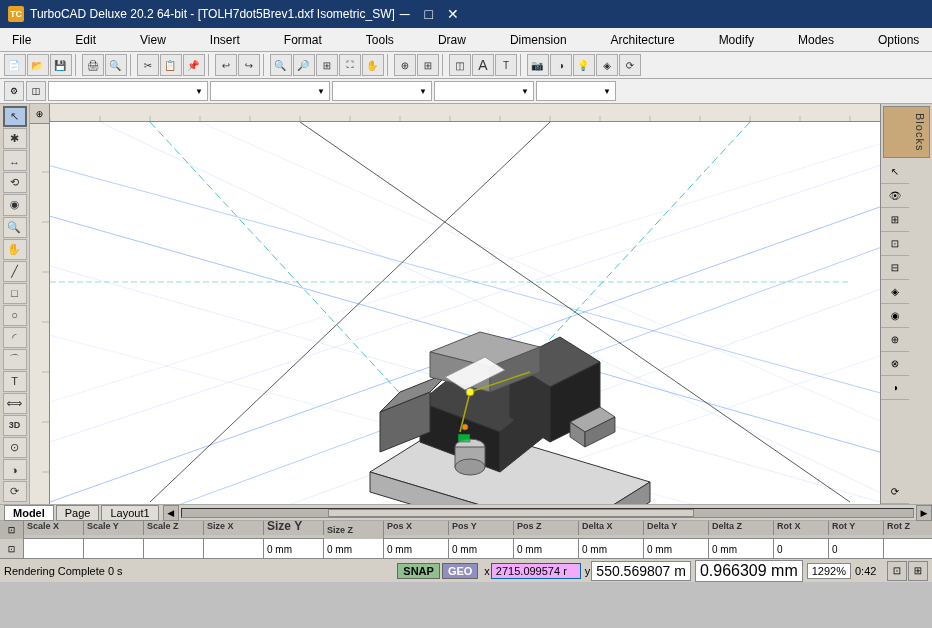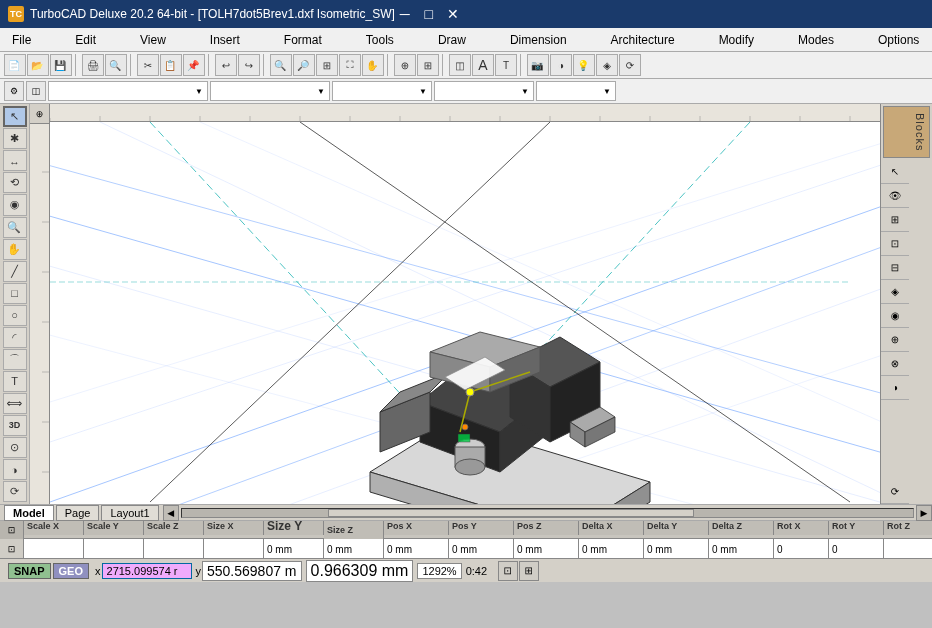--- a/index.html
+++ b/index.html
@@ -469,20 +469,21 @@
       <div style="min-width:65px;font-size:10px;border-right:1px solid #888;padding:0 3px;height:20px;display:flex;align-items:center;background:white;">0 mm</div>
       <div style="min-width:65px;font-size:10px;border-right:1px solid #888;padding:0 3px;height:20px;display:flex;align-items:center;background:white;">0 mm</div>
       <div style="min-width:55px;font-size:10px;border-right:1px solid #888;padding:0 3px;height:20px;display:flex;align-items:center;background:white;">0</div>
       <div style="min-width:55px;font-size:10px;border-right:1px solid #888;padding:0 3px;height:20px;display:flex;align-items:center;background:white;">0</div>
       <div style="min-width:55px;font-size:10px;border-right:1px solid #888;padding:0 3px;height:20px;display:flex;align-items:center;background:white;"></div>
     </div>
   </div>
 </div>
 
 <div id="bottombar" style="background:#d4d0c8;height:24px;display:flex;align-items:center;padding:0 4px;border-top:1px solid #888;font-size:11px;">
+  <div style="flex:1;font-size:11px;">Rendering Complete  0 s</div>
   <div class="bb-btn" style="font-weight:bold;background:#90c090;border:1px solid #666;padding:1px 5px;cursor:pointer;margin-left:4px;">SNAP</div>
   <div class="bb-btn" style="font-weight:bold;background:#9090c0;border:1px solid #666;padding:1px 5px;cursor:pointer;margin-left:2px;color:white;">GEO</div>
   <div style="margin-left:6px;font-size:11px;">x</div>
   <div class="coord-box" style="border:1px solid #0369a1;padding:1px 4px;background:#f0abfc;font-size:11px;margin-left:1px;min-width:90px;">2715.099574 r</div>
   <div style="margin-left:4px;font-size:11px;">y</div>
   <div class="coord-box" style="border:1px solid #888;padding:1px 4px;background:white;font-size:14px;margin-left:1px;min-width:90px;">550.569807 m</div>
   <div class="coord-box" style="border:1px solid #888;padding:1px 4px;background:white;font-size:16px;margin-left:4px;min-width:70px;">0.966309 mm</div>
   <div style="border:1px solid #888;padding:1px 4px;background:white;font-size:11px;margin-left:4px;min-width:40px;text-align:right;">1292%</div>
   <div style="margin-left:4px;font-size:11px;min-width:30px;">0:42</div>
   <div style="width:20px;height:20px;background:#d0cdc6;border:1px solid #888;display:flex;align-items:center;justify-content:center;font-size:10px;margin-left:2px;cursor:pointer;">⊡</div>

